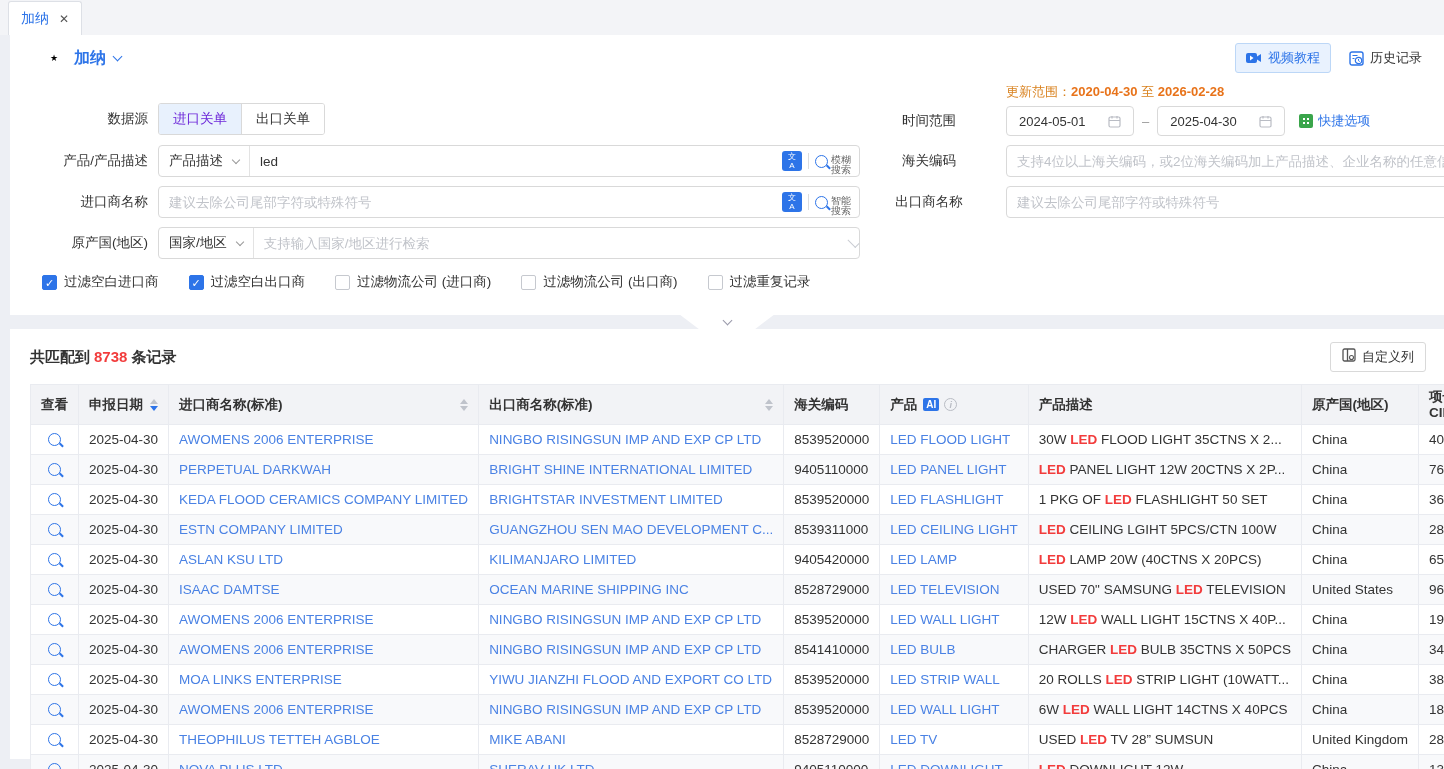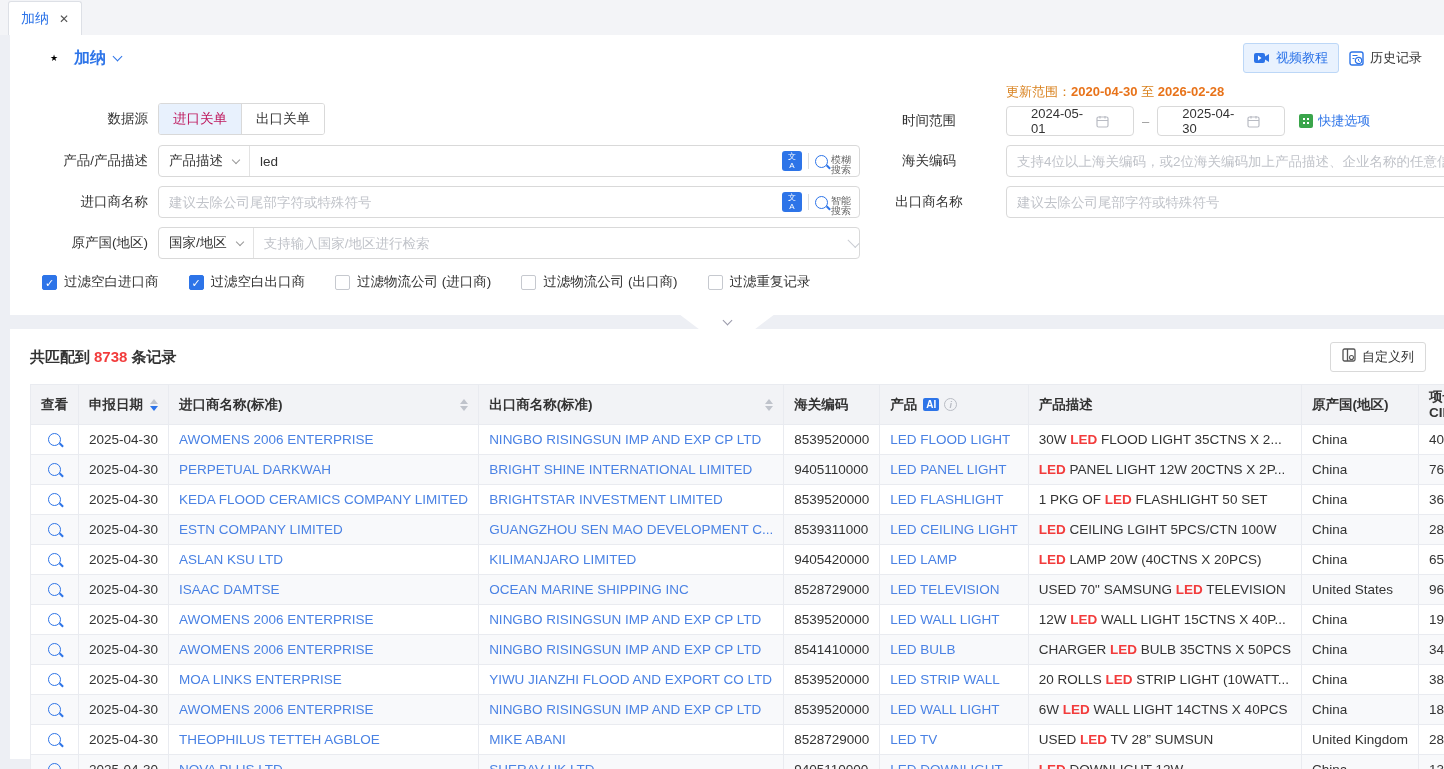--- a/index.html
+++ b/index.html
@@ -19,39 +19,39 @@
   .pagehead { display:flex; align-items:center; height:46px; padding:0 14px 0 32px; }
   .flag { width:24px; height:16px; display:inline-block; position:relative; border-radius:2px; overflow:hidden; flex:none; }
   .flag .r { height:5.4px; background:#cf0921; } .flag .y { height:5.3px; background:#fcd20f; } .flag .g { height:5.3px; background:#006b3d; }
   .flag .star { position:absolute; left:0; right:0; top:2px; text-align:center; font-size:9px; color:#000; line-height:12px; }
   .country { color:#2d74e8; font-size:16px; font-weight:bold; margin-left:8px; }
   .chev { display:inline-block; width:7px; height:7px; border-right:1.6px solid #2d74e8; border-bottom:1.6px solid #2d74e8;
     transform:rotate(45deg); margin-left:8px; margin-top:-4px; }
   .headspacer { flex:1; }
   .btn-video { display:flex; align-items:center; gap:6px; background:#e9f2fe; border:1px solid #bcd7f7; border-radius:3px;
     padding:5px 10px; color:#2d74e8; font-size:13px; cursor:pointer; }
-  .btn-history { display:flex; align-items:center; gap:6px; margin-left:10px; margin-right:8px; color:#333; font-size:13px; cursor:pointer; }
+  .btn-history { display:flex; align-items:center; gap:6px; margin-left:18px; margin-right:8px; color:#333; font-size:13px; cursor:pointer; }
 
   
   .filters { padding:2px 0 0 0; }
   .frow { display:flex; align-items:flex-start; margin-bottom:9px; }
   .fleft { display:flex; align-items:center; width:850px; flex:none; }
   .fright { display:flex; align-items:center; flex:1; }
   .flabel { width:148px; text-align:right; padding-right:10px; color:#333; flex:none; font-size:13.5px; }
   .rlabel { width:146px; text-align:center; padding-right:8px; color:#333; flex:none; font-size:13.5px; }
 
   .seg { display:flex; border:1px solid #d9d9d9; border-radius:3px; overflow:hidden; }
   .seg-item { padding:6px 14px; font-size:13.5px; background:#fff; color:#333; cursor:pointer; }
-  .seg-item.active { background:#e8f1fd; color:#be185d; }
+  .seg-item.active { background:#e8f1fd; color:#6d28d9; }
   .seg-item + .seg-item { border-left:1px solid #d9d9d9; }
 
   .update-range { font-size:13px; color:#d9821f; margin-bottom:5px; }
   .update-range b { color:#e8731a; }
   .date-input { width:128px; height:30px; border:1px solid #d9d9d9; border-radius:4px; display:flex; align-items:center;
-    padding:0 24px; background:#fff; cursor:pointer; }
+    padding:0 12px; background:#fff; cursor:pointer; }
   .date-input span { flex:1; font-size:13px; color:#333; }
   .date-sep { margin:0 8px; color:#999; }
   .quick { display:flex; align-items:center; gap:5px; color:#2d74e8; margin-left:14px; cursor:pointer; font-size:13px; }
 
   .group { display:flex; align-items:center; border:1px solid #d9d9d9; border-radius:4px; height:32px; flex:1; background:#fff; }
   .gsel { display:flex; align-items:center; gap:10px; padding:0 10px; border-right:1px solid #e3e3e3; height:100%; cursor:pointer; flex:none; }
   .gsel span { font-size:13.5px; color:#333; }
   .schev { display:inline-block; width:6px; height:6px; border-right:1.4px solid #999; border-bottom:1.4px solid #999; transform:rotate(45deg); margin-top:-3px; }
   .ginput { flex:1; border:none; outline:none; font-size:13.5px; padding:0 10px; height:100%; color:#333;
     font-family:"Liberation Sans","DejaVu Sans",sans-serif; background:transparent; min-width:0; }

